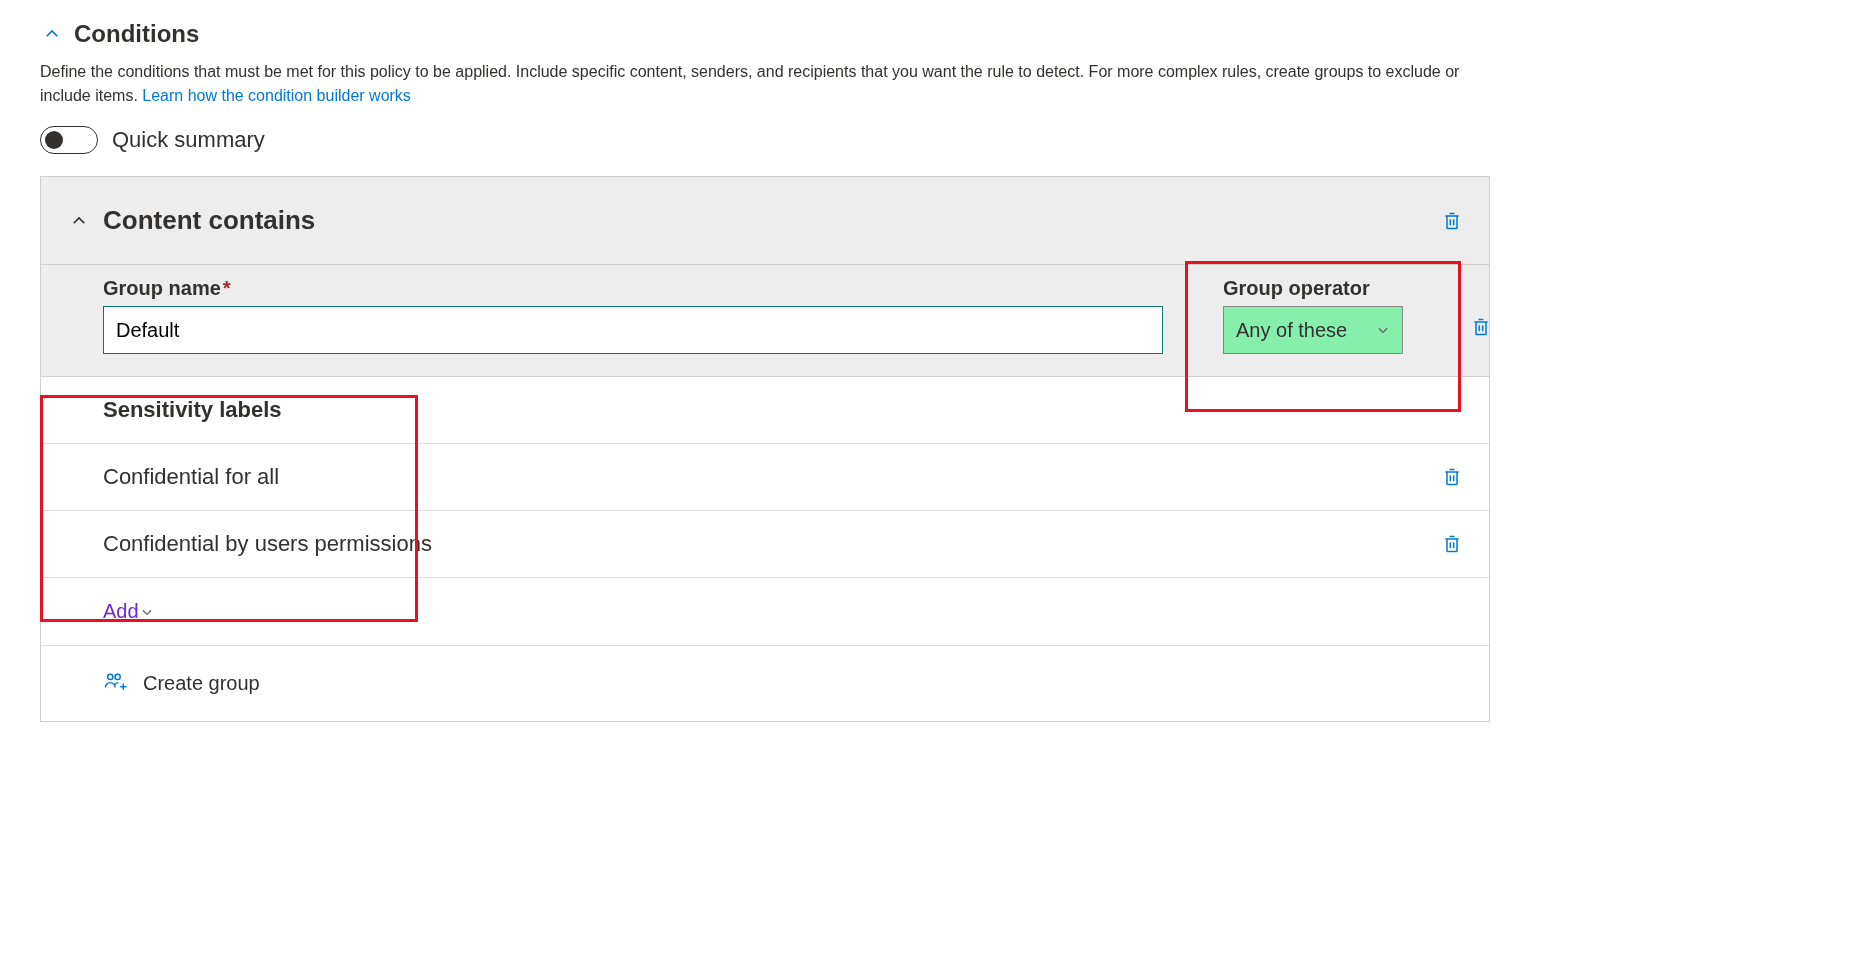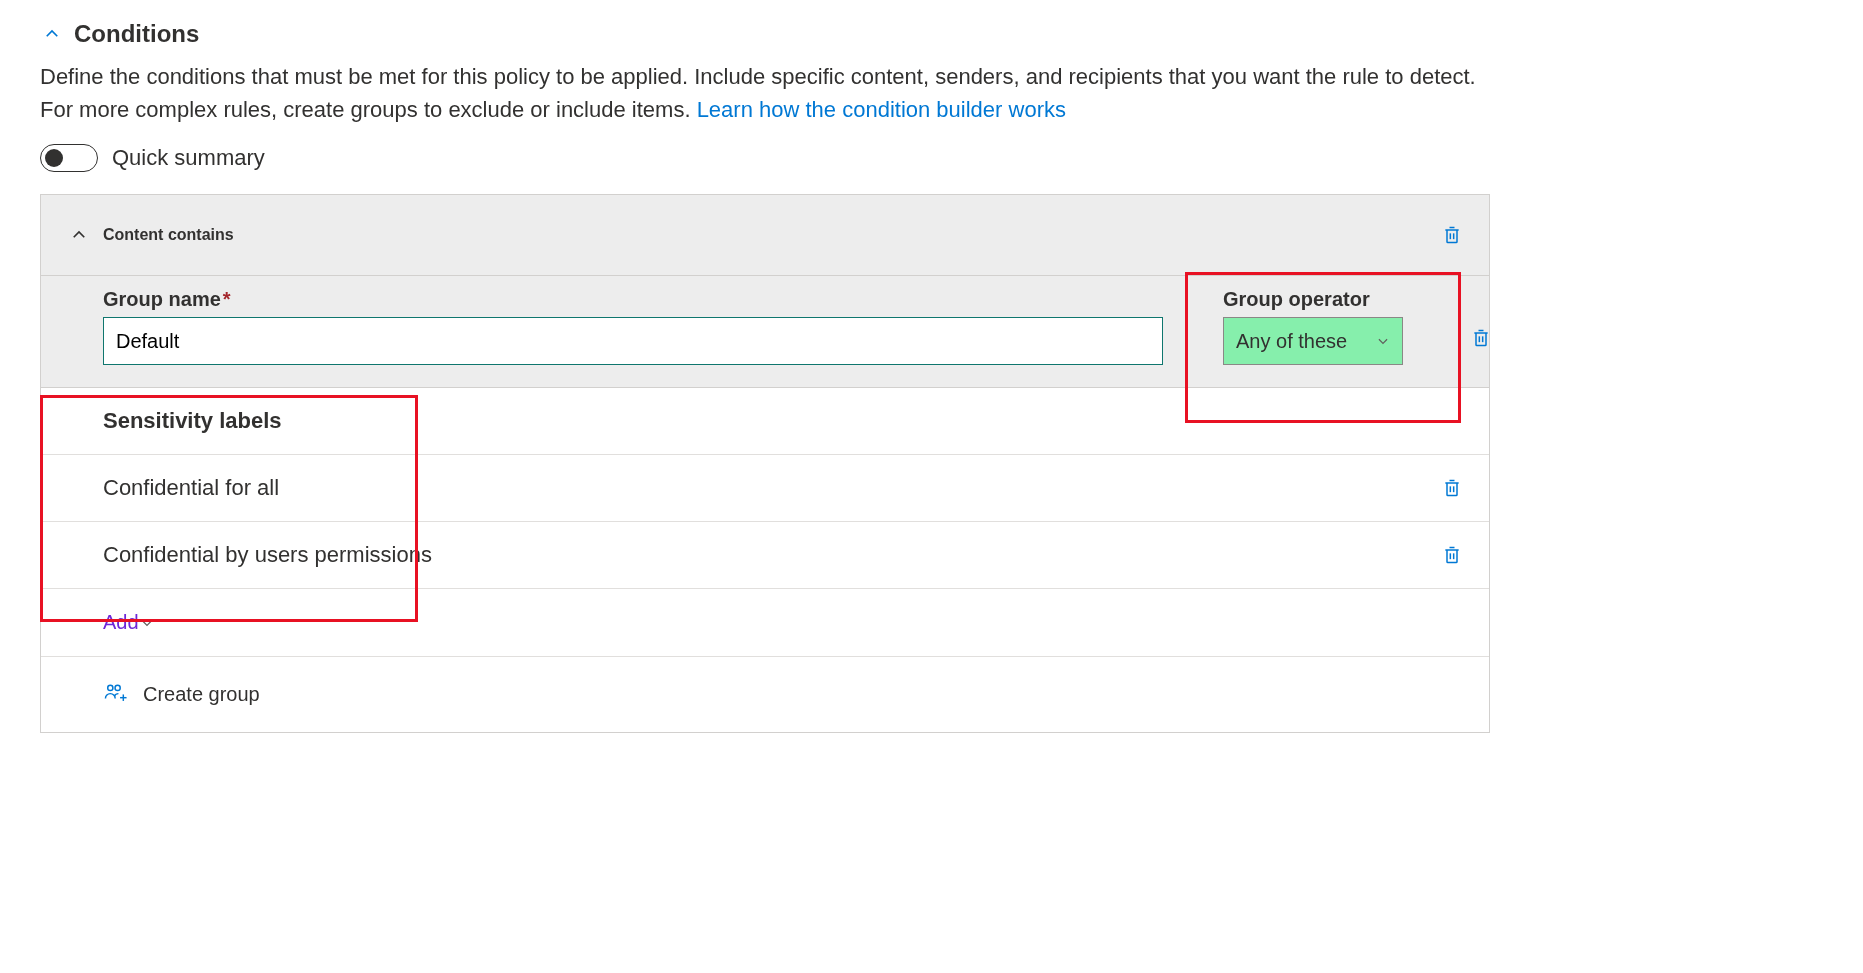--- a/index.html
+++ b/index.html
@@ -18,21 +18,21 @@
   }
   .chevron-up {
     width: 24px; height: 24px;
     display: inline-flex; align-items: center; justify-content: center;
     color: #0078d4;
     cursor: pointer;
   }
   .chevron-up svg { width: 18px; height: 18px; }
   .section-title { font-weight: 700; font-size: 24px; }
   .description {
-    font-size: 22px;
+    font-size: 16px;
     line-height: 1.5;
     color: #323130;
     margin-bottom: 18px;
     max-width: 1440px;
   }
   .link { color: #0078d4; text-decoration: none; cursor: pointer; }
   .toggle-row {
     display: flex; align-items: center; gap: 14px; margin-bottom: 22px;
   }
   .toggle {
@@ -48,21 +48,21 @@
     border: 1px solid #d2d0ce;
     max-width: 1450px;
   }
   .panel-header {
     background: #ededed;
     border-bottom: 1px solid #d2d0ce;
     padding: 28px 26px;
     display: flex; align-items: center; justify-content: space-between;
   }
   .panel-header-left { display: flex; align-items: center; gap: 12px; }
-  .panel-title { font-weight: 700; font-size: 16px; }
+  .panel-title { font-weight: 700; font-size: 26px; }
   .trash-icon {
     width: 22px; height: 24px; color: #0078d4; cursor: pointer;
     display: inline-flex; align-items: center; justify-content: center;
   }
   .trash-icon svg { width: 20px; height: 22px; }
   .group-row {
     background: #ededed;
     padding: 12px 26px 22px 62px;
     border-bottom: 1px solid #d2d0ce;
     display: flex; gap: 60px; align-items: flex-end;

